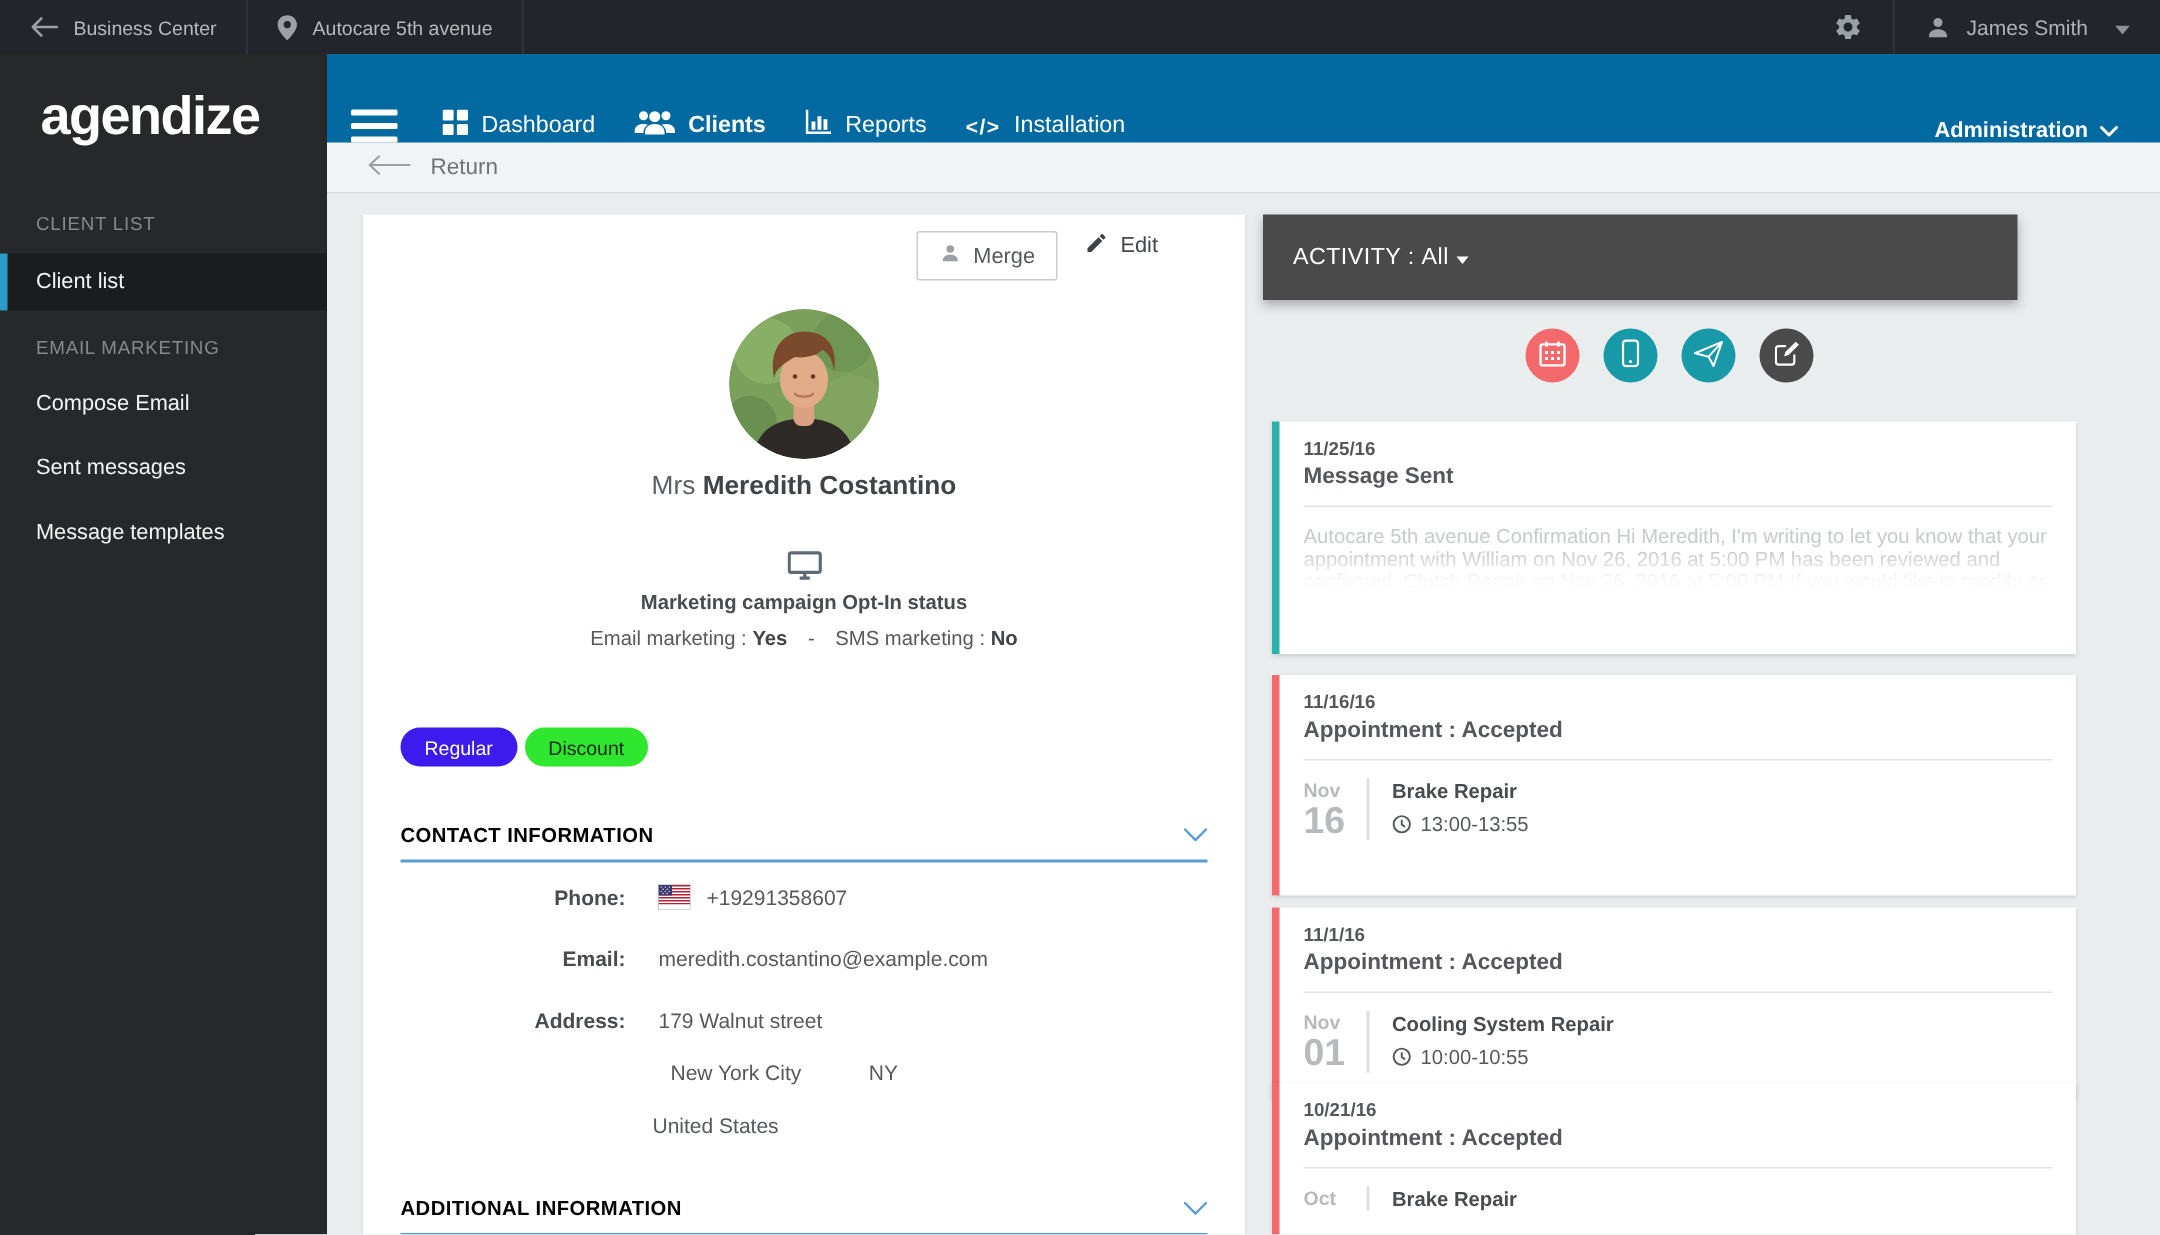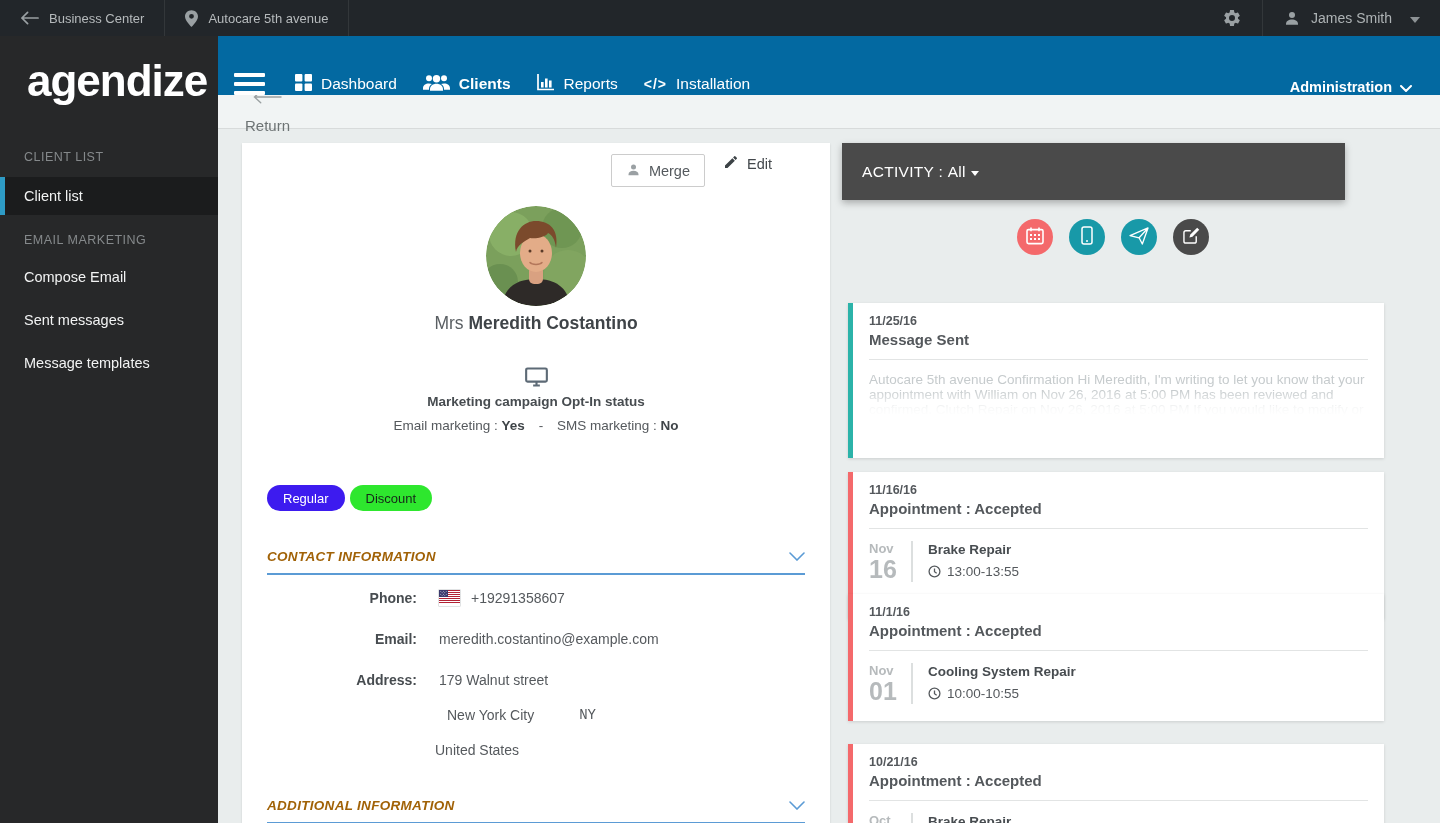--- a/index.html
+++ b/index.html
@@ -12,21 +12,21 @@
             display:flex; align-items:stretch; color:#b6babc; font-size:13px; z-index:30; }
   .tb-sec { display:flex; align-items:center; gap:10px; padding:0 20px; border-right:1px solid rgba(255,255,255,.08); cursor:pointer; }
   .tb-sec.no-border { border-right:none; }
   .tb-spacer { flex:1; }
   .tb-icon { color:#9aa0a3; display:flex; align-items:center; }
   .tb-caret { margin-left:8px; color:#8d9295; }
   .tb-user { font-size:14px; color:#aeb3b5; }
 
   
   .sidebar { position:absolute; left:0; top:36px; width:218px; bottom:0; background:#272829; z-index:20; }
-  .logo { padding:20px 0 0 27px; color:#ffffff; font-size:44px; font-weight:600; letter-spacing:-1px; }
+  .logo { padding:20px 0 0 27px; color:#ffffff; font-size:36px; font-weight:600; letter-spacing:-1px; }
   .side-header { margin-top:44px; padding-left:24px; color:#85898b; font-size:12.5px; letter-spacing:.5px; }
   .side-header.second { margin-top:18px; }
   .side-item { height:38px; display:flex; align-items:center; padding-left:24px; color:#f2f3f3; font-size:14.5px; cursor:pointer; }
   .side-item.active { margin-top:13px; background:#1b1c1d; border-left:5px solid #2e9bc5; padding-left:19px; }
   .side-item.plain { margin-top:3px; height:40px; }
   .side-item.first-plain { margin-top:10px; }
 
   
   .navbar { position:absolute; left:218px; top:36px; right:0; height:59px; background:#0369a1;
             display:flex; align-items:flex-end; color:#ffffff; z-index:25; }
@@ -35,21 +35,21 @@
   .nav-items { display:flex; align-items:center; margin-left:30px; gap:26px; }
   .nav-item { display:flex; align-items:center; gap:9px; font-size:15.5px; cursor:pointer; color:#fff; }
   .nav-item.active { font-weight:bold; }
   .nav-code { font-weight:bold; font-size:14px; letter-spacing:1px; }
   .nav-admin { margin-left:auto; margin-right:28px; display:flex; align-items:center; gap:8px;
                font-size:14.5px; font-weight:600; cursor:pointer; }
 
   
   .breadcrumb { position:absolute; left:218px; top:95px; right:0; height:34px; background:#f1f4f4;
                 border-bottom:1px solid #d8dbdb; display:flex; align-items:center; z-index:10; }
-  .return-link { display:flex; align-items:center; gap:13px; margin-left:27px; color:#6d7374; font-size:15px; cursor:pointer;flex-direction:column; }
+  .return-link { display:flex; align-items:flex-start; gap:13px; margin-left:27px; color:#6d7374; font-size:15px; cursor:pointer; }
 
   
   .content { position:absolute; left:218px; top:129px; right:0; bottom:0; background:#e9eded; }
 
   
   .client-card { position:absolute; left:24px; top:14px; width:588px; bottom:-30px; background:#fff;
                  box-shadow:0 1px 2px rgba(0,0,0,.12); }
   .card-actions { position:absolute; top:11px; left:0; width:100%; display:flex; justify-content:flex-end;
                   align-items:flex-start; gap:18px; padding-right:58px; }
   .merge-btn { display:flex; align-items:center; gap:8px; border:1px solid #cccccc; border-radius:2px;
@@ -68,54 +68,54 @@
   .optin-sep { margin:0 10px; }
   .tags-row { position:absolute; top:342px; left:25px; display:flex; gap:5px; }
   .tag { height:26px; display:flex; align-items:center; padding:0 16px; border-radius:14px; font-size:13px; }
   .tag-regular { background:#3d1bef; color:#fff; }
   .tag-discount { background:#2ee72e; color:#17261a; }
 
   .section-head { position:absolute; left:25px; right:25px; display:flex; justify-content:space-between;
                   align-items:center; padding-bottom:9px; border-bottom:2px solid #5b9bd5; cursor:pointer; }
   .section-head.contact { top:406px; }
   .section-head.additional { top:655px; }
-  .section-title { color:#a16207; font-size:13.5px; font-weight:bold; letter-spacing:.3px;font-style:italic; }
+  .section-title { color:#000000; font-size:13.5px; font-weight:bold; letter-spacing:.3px; }
   .section-chev { color:#5b9bd5; display:flex; }
 
   .info-row { position:absolute; left:25px; display:flex; align-items:center; font-size:14px; color:#55595d; }
   .info-label { width:150px; text-align:right; font-weight:bold; color:#474c50; }
   .info-value { margin-left:22px; display:flex; align-items:center; gap:11px; }
   .row-phone { top:447px; }
   .row-email { top:488px; }
   .row-addr1 { top:529px; }
   .row-addr2 { top:564px; }
   .row-addr3 { top:599px; }
-  .addr-state { margin-left:34px;font-family:Liberation Mono, monospace; }
+  .addr-state { margin-left:34px; }
   .flag { box-shadow:0 0 0 .5px #c3c7c9; display:block; }
 
   
   .activity-header { position:absolute; left:624px; top:14px; width:503px; height:57px; background:#4a4a4a;
                      box-shadow:0 3px 7px rgba(0,0,0,.28); display:flex; align-items:center; z-index:5; cursor:pointer; }
   .activity-header-text { margin-left:20px; color:#fff; font-size:15.5px; letter-spacing:.3px; display:flex; align-items:center; }
   .act-caret { width:0; height:0; border-left:4px solid transparent; border-right:4px solid transparent;
                border-top:5px solid #fff; margin-left:5px; margin-top:4px; }
   .act-buttons { position:absolute; left:624px; top:90px; width:542px; display:flex; justify-content:center; gap:16px; }
   .circle-btn { width:36px; height:36px; border-radius:50%; border:none; display:flex; align-items:center;
                 justify-content:center; cursor:pointer; }
   .cb-red { background:#f4696b; }
   .cb-teal { background:#1899a8; }
   .cb-dark { background:#4a4a4a; }
 
   .act-card { position:absolute; left:630px; width:536px; background:#fff; border-left:5px solid #ccc;
-              box-shadow:0 1px 3px rgba(0,0,0,.13); padding:11px 16px 12px 16px; cursor:pointer;margin-top:22px; }
+              box-shadow:0 1px 3px rgba(0,0,0,.13); padding:11px 16px 12px 16px; cursor:pointer; }
   .accent-teal { border-left-color:#2bb3a9; }
   .accent-red  { border-left-color:#f4696b; }
   .card-msg  { top:152px; height:155px; overflow:hidden; }
   .card-a1 { top:321px; height:147px; }
-  .card-a2 { top:443px; height:127px; }
+  .card-a2 { top:476px; height:127px; }
   .card-a3 { top:593px; height:140px; }
   .card-date { font-size:12.5px; font-weight:bold; color:#54585c; }
   .card-title { font-size:15px; font-weight:bold; color:#54585c; margin-top:3px; }
   .card-divider { height:1px; background:#e2e4e4; margin:11px 0 12px 0; }
   .card-subject { font-size:13.5px; color:#55595d; }
   .card-subject b { color:#474c50; }
   .card-preview { position:relative; margin-top:11px; font-size:13.5px; line-height:15px; color:#c6cbcd; max-height:44px; overflow:hidden; }
   .card-preview::after { content:""; position:absolute; left:0; right:0; bottom:0; height:26px;
                          background:linear-gradient(to bottom, rgba(255,255,255,0), rgba(255,255,255,.88) 70%, #fff); }
   .appt-row { display:flex; align-items:stretch; }

